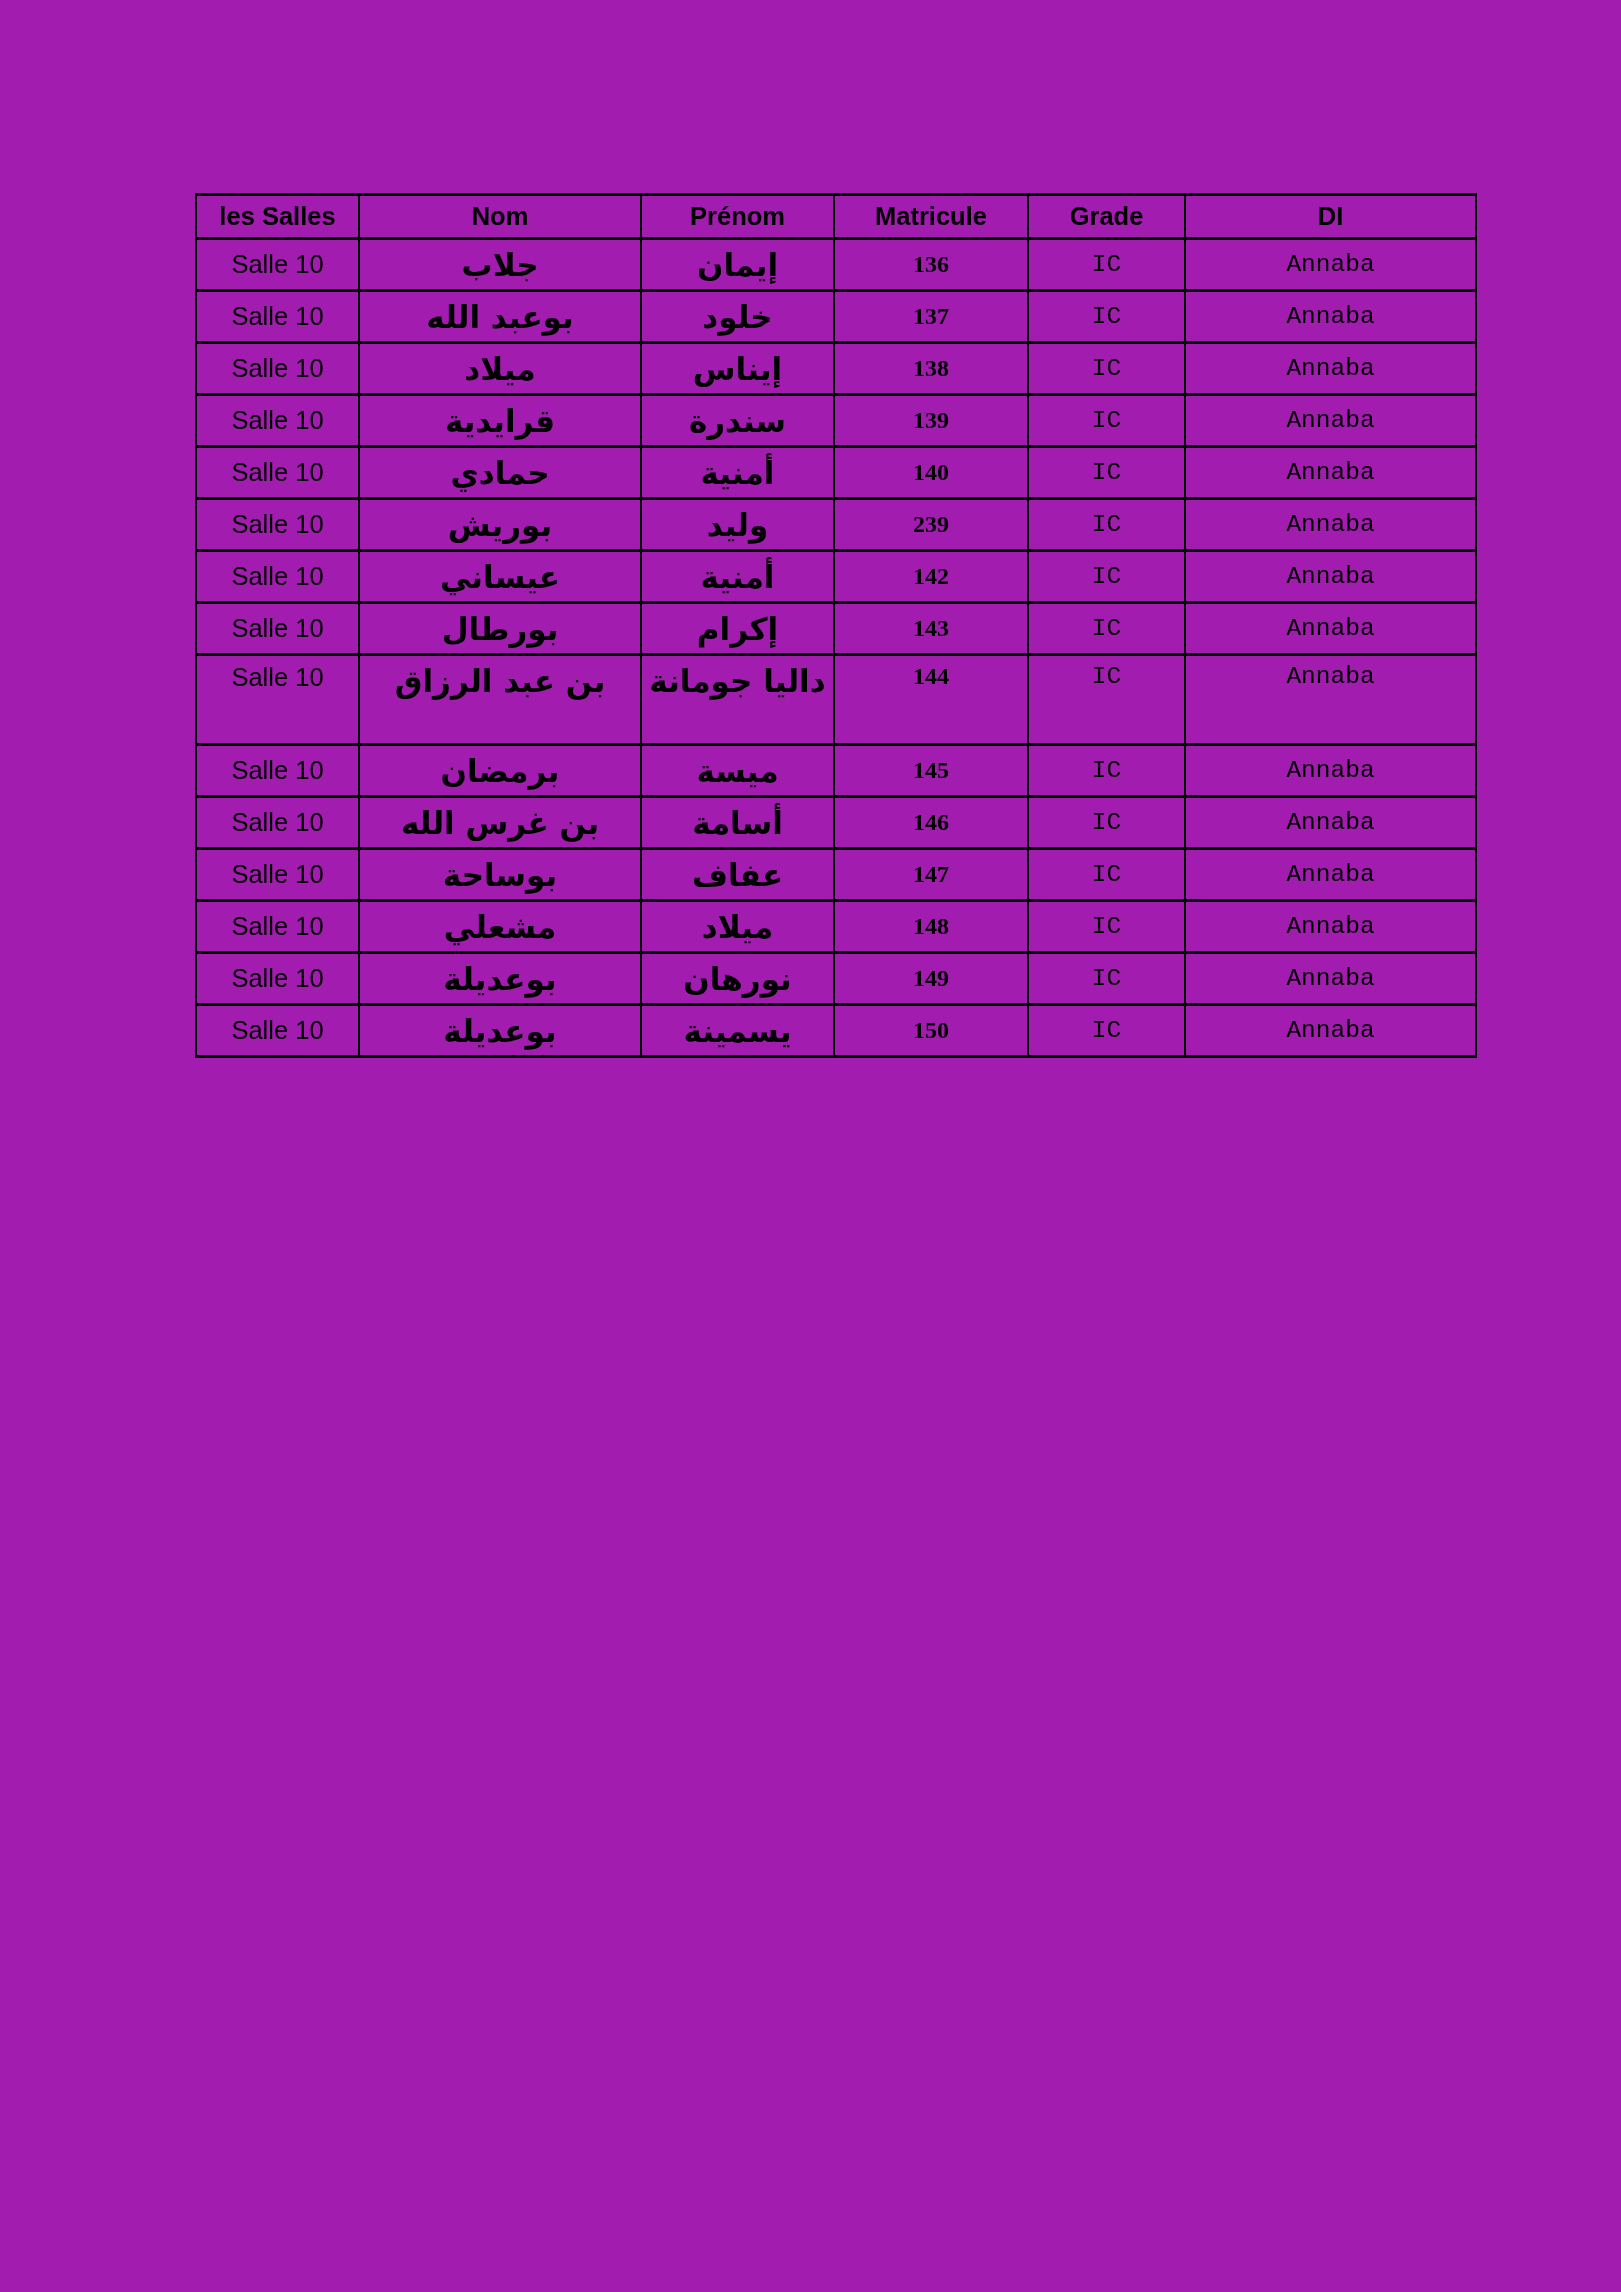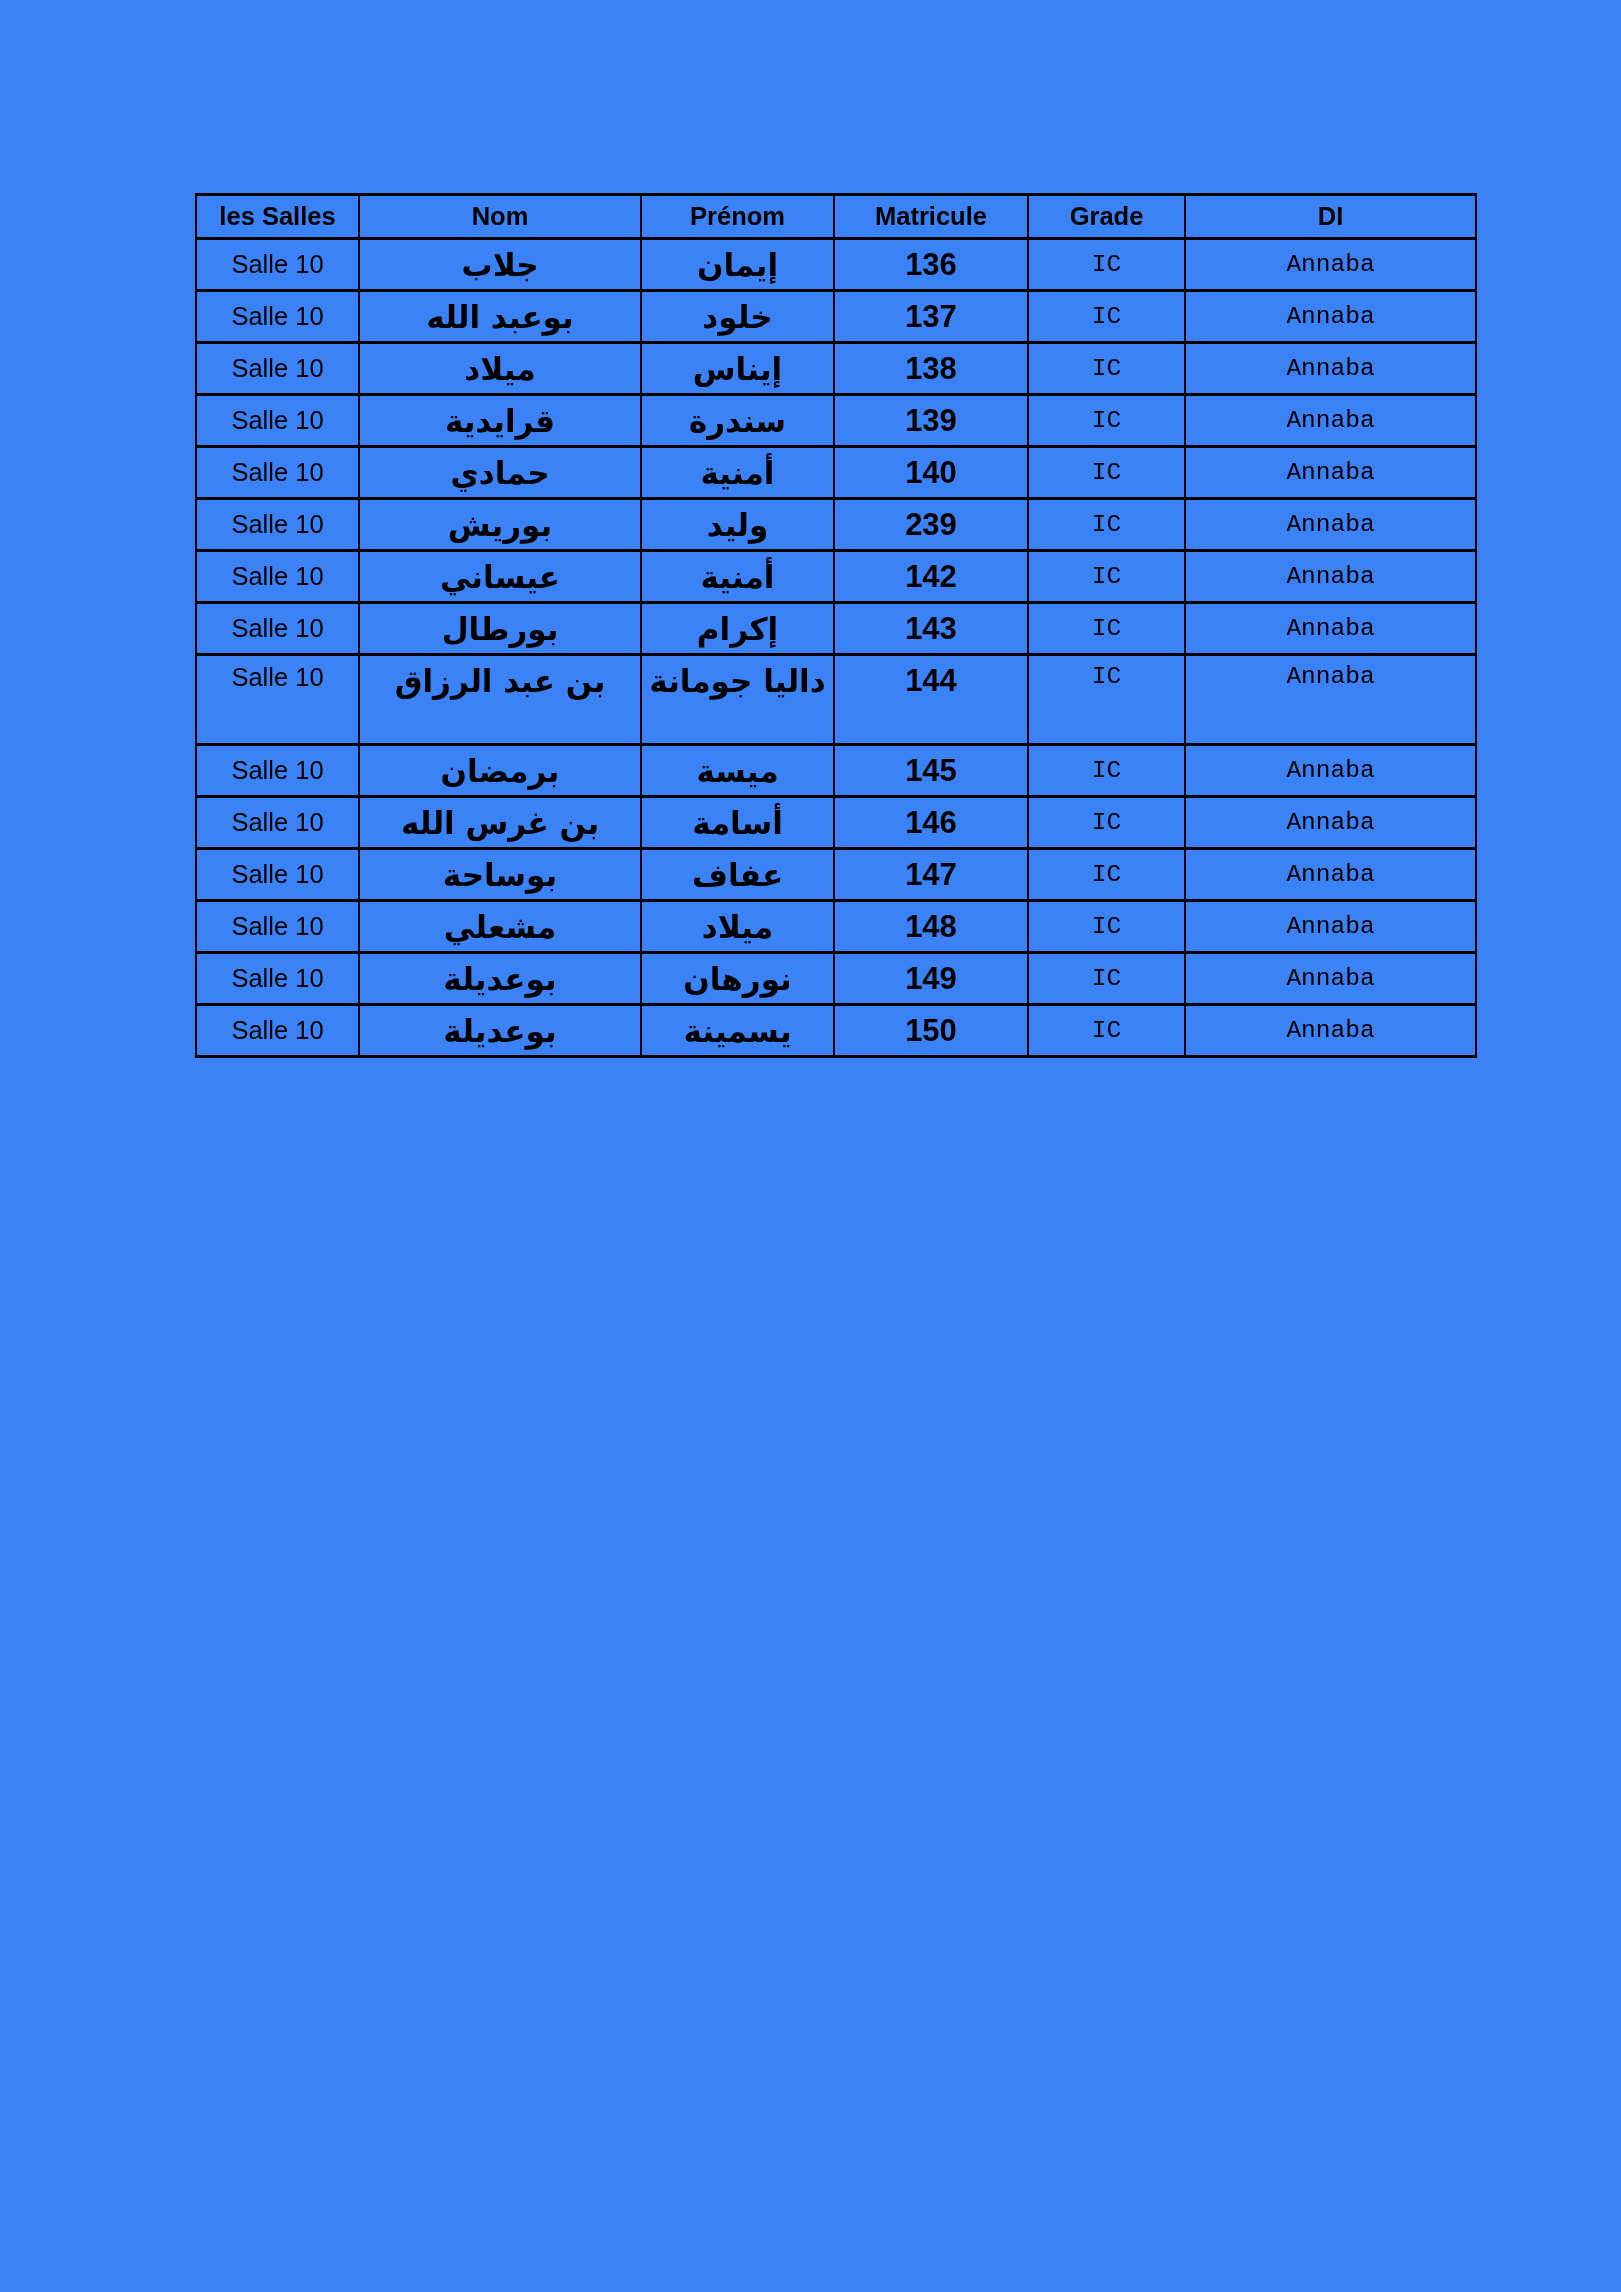--- a/index.html
+++ b/index.html
@@ -4,21 +4,21 @@
 <style>
   html, body {
     margin: 0;
     padding: 0;
     background: #ffffff;
   }
   .page {
     position: relative;
     width: 1621px;
     height: 2293px;
-    background: #3b82f6;
+    background: #a21caf;
     font-family: "Liberation Sans", sans-serif;
     color: #000000;
     overflow: hidden;
   }
   table.roster {
     position: absolute;
     left: 195px;
     top: 193px;
     width: 1280px;
     border-collapse: collapse;
@@ -50,22 +50,23 @@
   td.cell-salle {
     font-size: 25.5px;
     font-weight: normal;
   }
   td.arabic {
     font-size: 31px;
     font-weight: bold;
     font-family: "DejaVu Sans", sans-serif;
   }
   td.cell-matricule {
-    font-size: 31px;
+    font-size: 24px;
     font-weight: bold;
+    font-family: Liberation Serif, serif;
   }
   td.cell-grade,
   td.cell-di {
     font-size: 24.5px;
     font-weight: normal;
     font-family: Liberation Mono, monospace;
   }
 </style>
 </head>
 <body>

